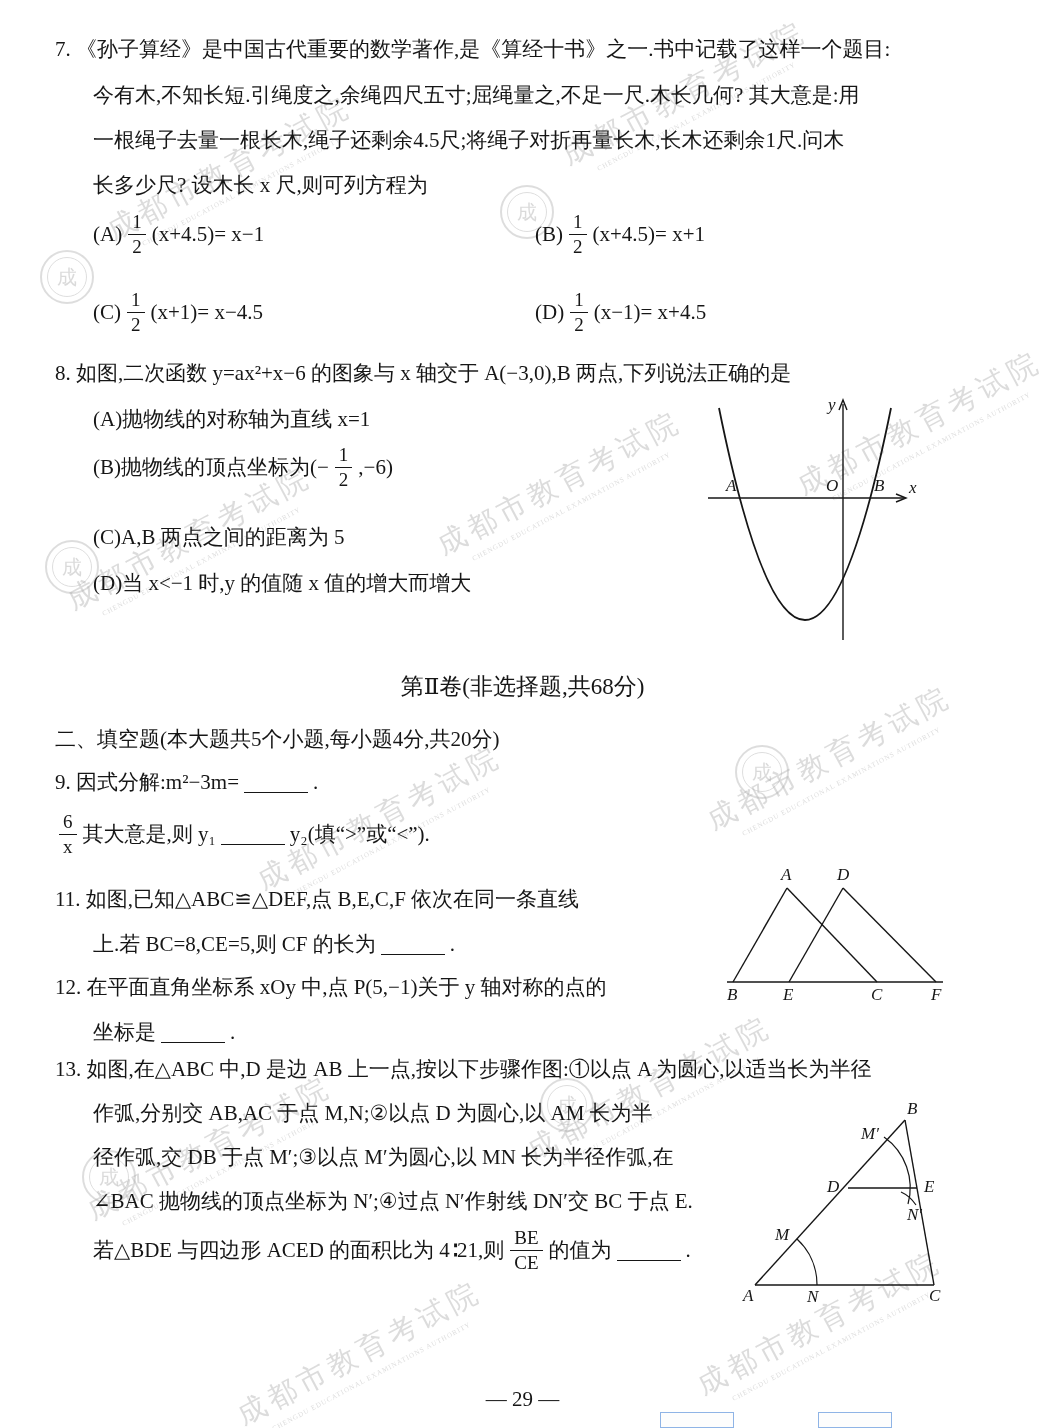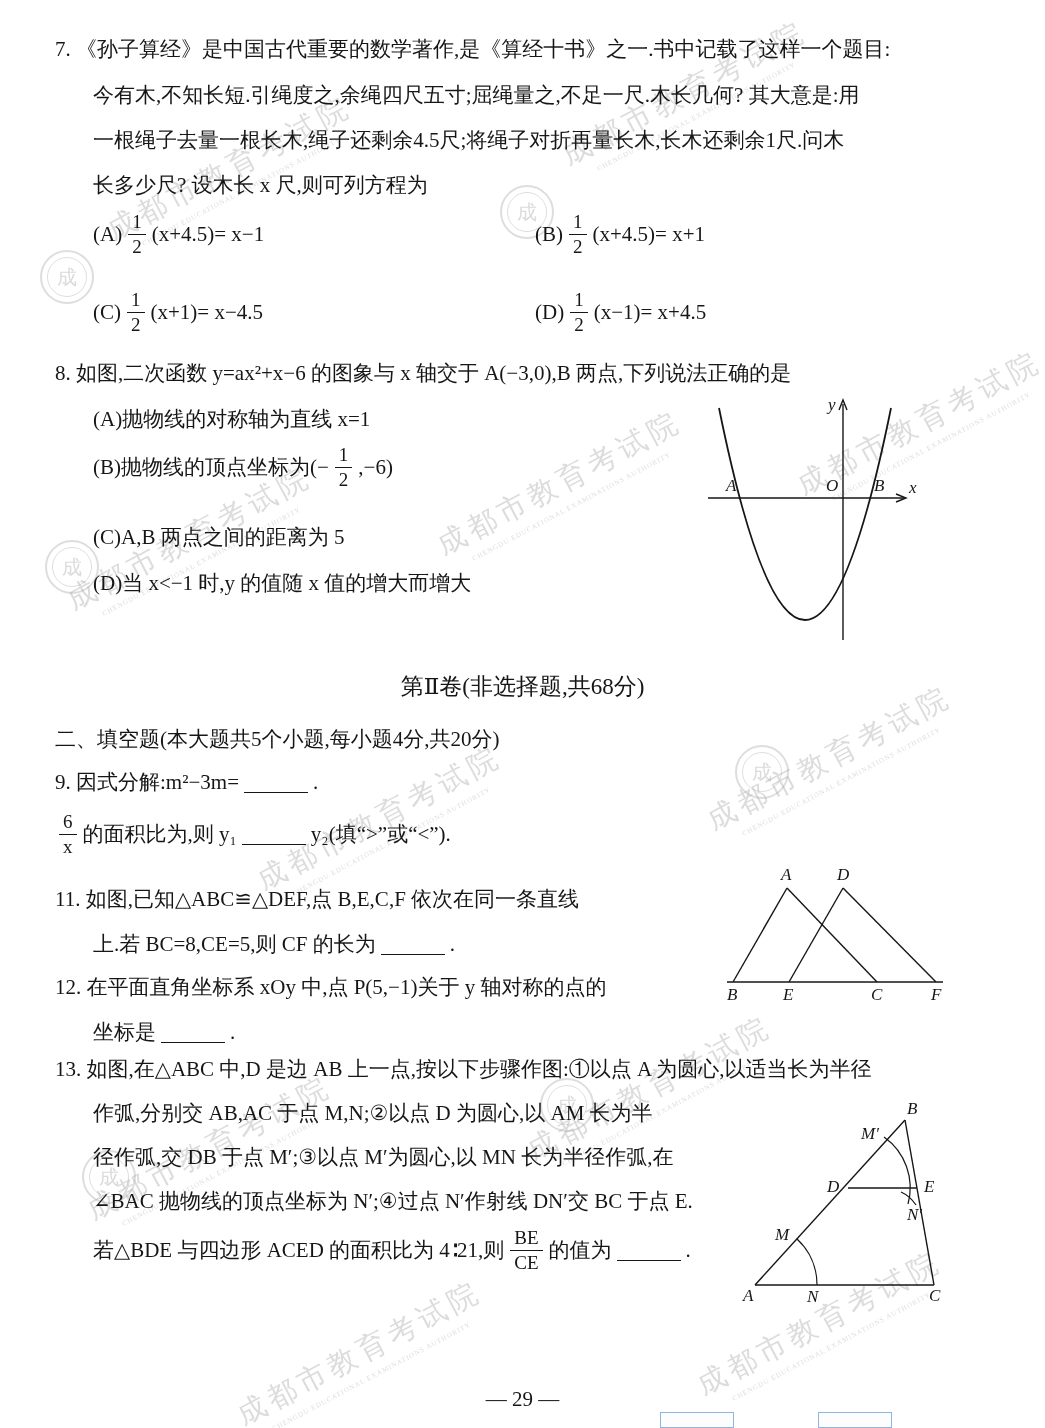--- a/index.html
+++ b/index.html
@@ -195,21 +195,21 @@
     <span>9. 因式分解:m²−3m=</span>
     <span class="blank"></span>
     <span>.</span>
   </div>
 
   <div class="row" style="left:55px;top:812px">
     <span class="frac">
         <span class="fnum">6</span>
         <span class="fden">x</span>
       </span>
-    <span>的面积比为,则 y₁</span>
+    <span>其大意是,则 y₁</span>
     <span class="blank"></span>
     <span> y₂(填“&gt;”或“&lt;”).</span>
   </div>
 
   <div class="line" style="left:55px;top:886px">11. 如图,已知△ABC≌△DEF,点 B,E,C,F 依次在同一条直线</div>
   <div class="row" style="left:93px;top:930px">
     <span>上.若 BC=8,CE=5,则 CF 的长为</span>
     <span class="blank"></span>
     <span>.</span>
   </div>

